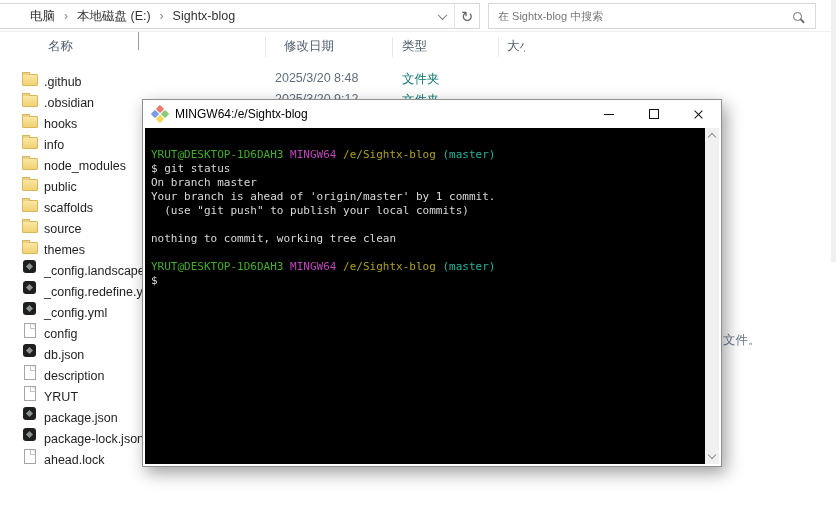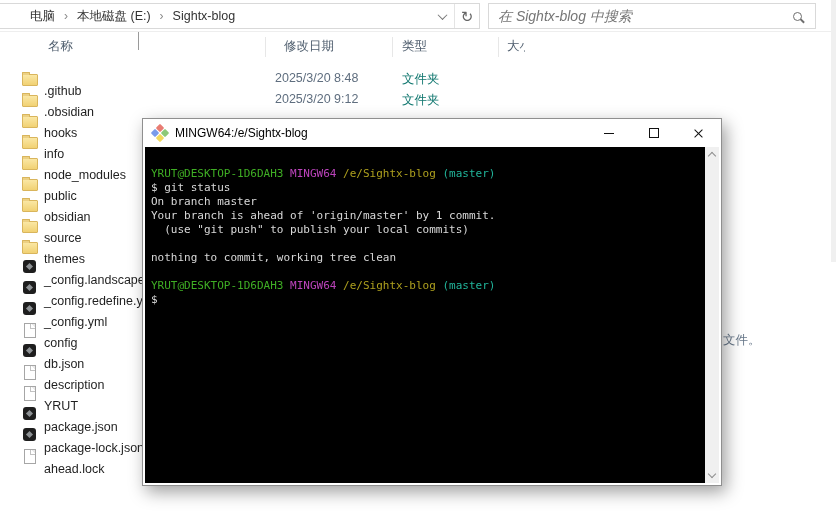--- a/index.html
+++ b/index.html
@@ -13,63 +13,63 @@
   .crumb{padding:0 5px;cursor:default;}
   .crumb-sep{color:#8a8a8a;padding:0 4px;font-size:12px;}
   .addr-btn{width:24px;height:24px;display:flex;align-items:center;justify-content:center;}
   .addr-sep{width:1px;height:24px;background:#e4e4e4;}
   .chev{width:6px;height:6px;border-right:1.3px solid #777;border-bottom:1.3px solid #777;}
   .chev.down{transform:rotate(45deg) translate(-1px,-1px);}
   .chev.up{transform:rotate(-135deg);}
   .refresh-glyph{font-size:15px;color:#666;line-height:1;}
   .searchbox{position:absolute;left:488px;top:3px;width:328px;height:26px;border:1px solid #d9d9d9;
              background:#fff;display:flex;align-items:center;box-sizing:border-box;}
-  .searchbox input{border:none;outline:none;flex:1;font-size:14px;padding:0 0 0 9px;color:#c2410c;
-                   font-family:inherit;background:transparent;font-style:italic;}
+  .searchbox input{border:none;outline:none;flex:1;font-size:11px;padding:0 0 0 9px;color:#c2410c;
+                   font-family:inherit;background:transparent;}
   .searchbox input::placeholder{color:#767676;opacity:1;}
   .mag{width:7px;height:7px;border:1.5px solid #6e6e6e;border-radius:50%;position:relative;margin-right:13px;}
   .mag::after{content:'';position:absolute;width:5px;height:1.5px;background:#6e6e6e;
               transform:rotate(45deg);right:-4px;bottom:-2px;}
   .topline{position:absolute;left:0;top:31px;width:836px;height:1px;background:#eeeeee;}
   .edge-strip{position:absolute;right:0;top:0;width:5px;height:262px;background:#f0f0f0;}
 
   
   .colhead{position:absolute;top:38px;font-size:12.5px;color:#4e5d6d;white-space:nowrap;}
   .ch-name{left:48px;}
   .ch-date{left:284px;}
   .ch-type{left:402px;}
   .ch-size{left:507px;width:18px;overflow:hidden;}
   .colsep{position:absolute;top:37px;width:1px;height:20px;background:#e7e7e7;}
   .sortcaret{position:absolute;left:138px;top:32px;}
   .sortcaret .chev{border-color:#9a9a9a;}
 
   
   .filelist{position:absolute;left:0;top:68px;width:836px;}
   .frow{height:21px;position:relative;font-size:12.5px;}
-  .fname{position:absolute;left:44px;top:16px;color:#1f1f1f;white-space:nowrap;}
+  .fname{position:absolute;left:44px;top:7px;color:#1f1f1f;white-space:nowrap;}
   .fdate{position:absolute;left:275px;top:3px;color:#5f6e7f;white-space:nowrap;}
   .ftype{position:absolute;left:402px;top:3px;color:#0f766e;white-space:nowrap;}
   .fic{position:absolute;}
   .fic.folder{left:22px;top:6px;width:14px;height:10px;background:linear-gradient(180deg,#fae7a4,#f1d173);
               border:1px solid #d9b55c;border-radius:1px;}
   .fic.folder::before{content:'';position:absolute;left:-1px;top:-3px;width:6px;height:2px;
               background:#ecd083;border:1px solid #d9b55c;border-bottom:none;border-radius:1px 1px 0 0;}
   .fic.file{left:24px;top:3px;width:10px;height:13px;background:#fff;border:1px solid #a6a6a6;}
   .fic.file::after{content:'';position:absolute;top:0;right:0;width:4px;height:4px;
               background:linear-gradient(225deg,#e9e9e9 50%,#fff 50%);border-left:1px solid #c2c2c2;border-bottom:1px solid #c2c2c2;}
   .fic.code{left:23px;top:3px;width:13px;height:13px;background:#1e1e1e;border-radius:3px;}
   .fic.code::after{content:'';position:absolute;left:4px;top:4px;width:5px;height:5px;
               background:#8d9194;transform:rotate(45deg);}
 
   .fragment{position:absolute;left:723px;top:332px;font-size:12.5px;color:#68788a;}
 
   
   .term{position:absolute;left:142px;top:99px;width:580px;height:368px;background:#fff;
         border:1px solid #8f8f8f;box-sizing:border-box;z-index:5;
-        box-shadow:4px 6px 16px rgba(0,0,0,0.38);margin-top:19px;}
+        box-shadow:4px 6px 16px rgba(0,0,0,0.38);}
   .term-title{height:28px;display:flex;align-items:center;background:#fff;}
   .mingw-icon{width:16px;height:16px;margin-left:8px;position:relative;flex:none;}
   .mingw-icon i{position:absolute;width:6px;height:6px;transform:rotate(45deg);border-radius:1px;}
   .mi-r{left:6px;top:0;background:#e87c72;}
   .mi-b{left:1px;top:5px;background:#7a9bea;}
   .mi-g{left:11px;top:5px;background:#8cc978;}
   .mi-y{left:6px;top:10px;background:#f2d95c;}
   .term-title-text{font-size:12px;color:#000;margin-left:8px;flex:1;white-space:nowrap;}
   .term-btns{display:flex;height:100%;}
   .term-btn{width:45px;display:flex;align-items:center;justify-content:center;}
@@ -151,21 +151,21 @@
       <div class="frow">
         <span class="fic folder"></span>
         <span class="fname">node_modules</span>
       </div>
       <div class="frow">
         <span class="fic folder"></span>
         <span class="fname">public</span>
       </div>
       <div class="frow">
         <span class="fic folder"></span>
-        <span class="fname">obsidian</span>
+        <span class="fname">scaffolds</span>
       </div>
       <div class="frow">
         <span class="fic folder"></span>
         <span class="fname">source</span>
       </div>
       <div class="frow">
         <span class="fic folder"></span>
         <span class="fname">themes</span>
       </div>
       <div class="frow">

